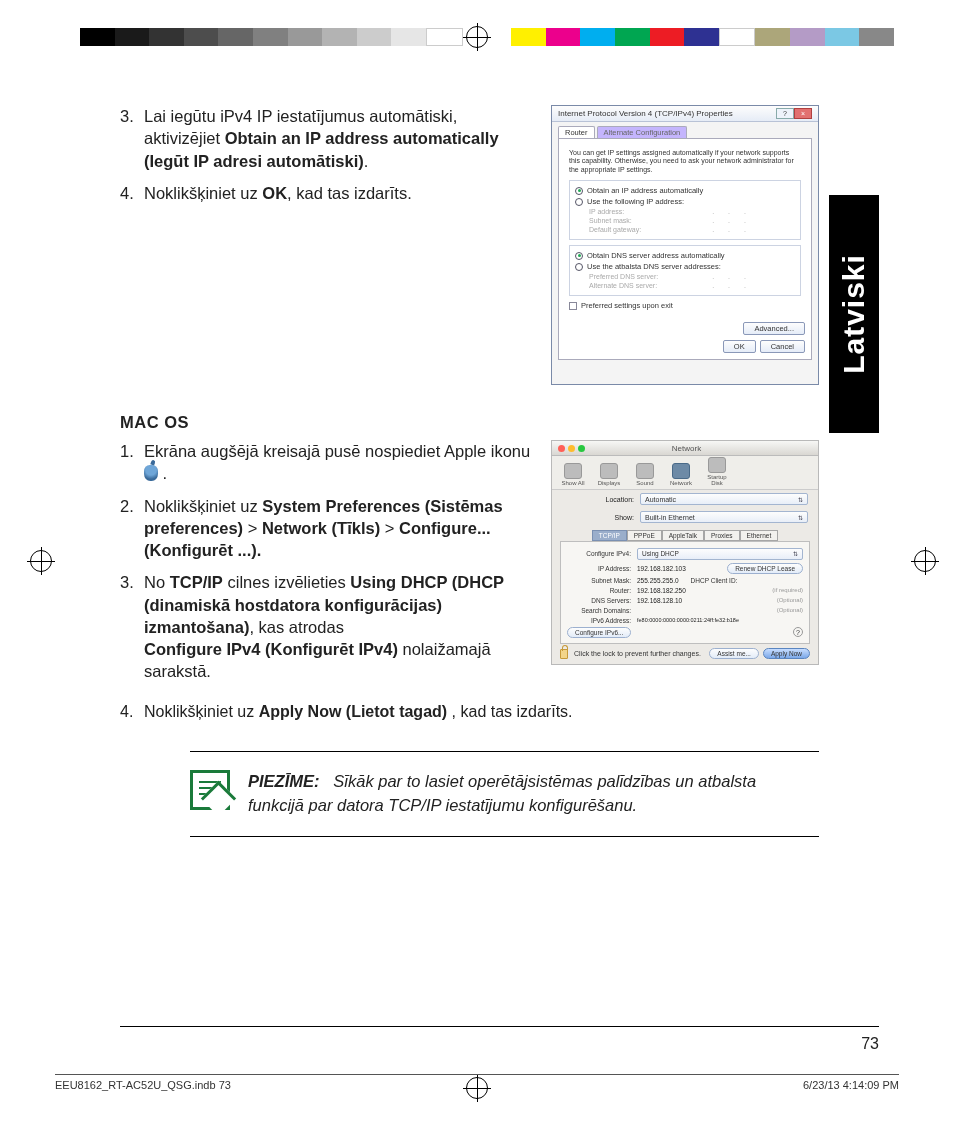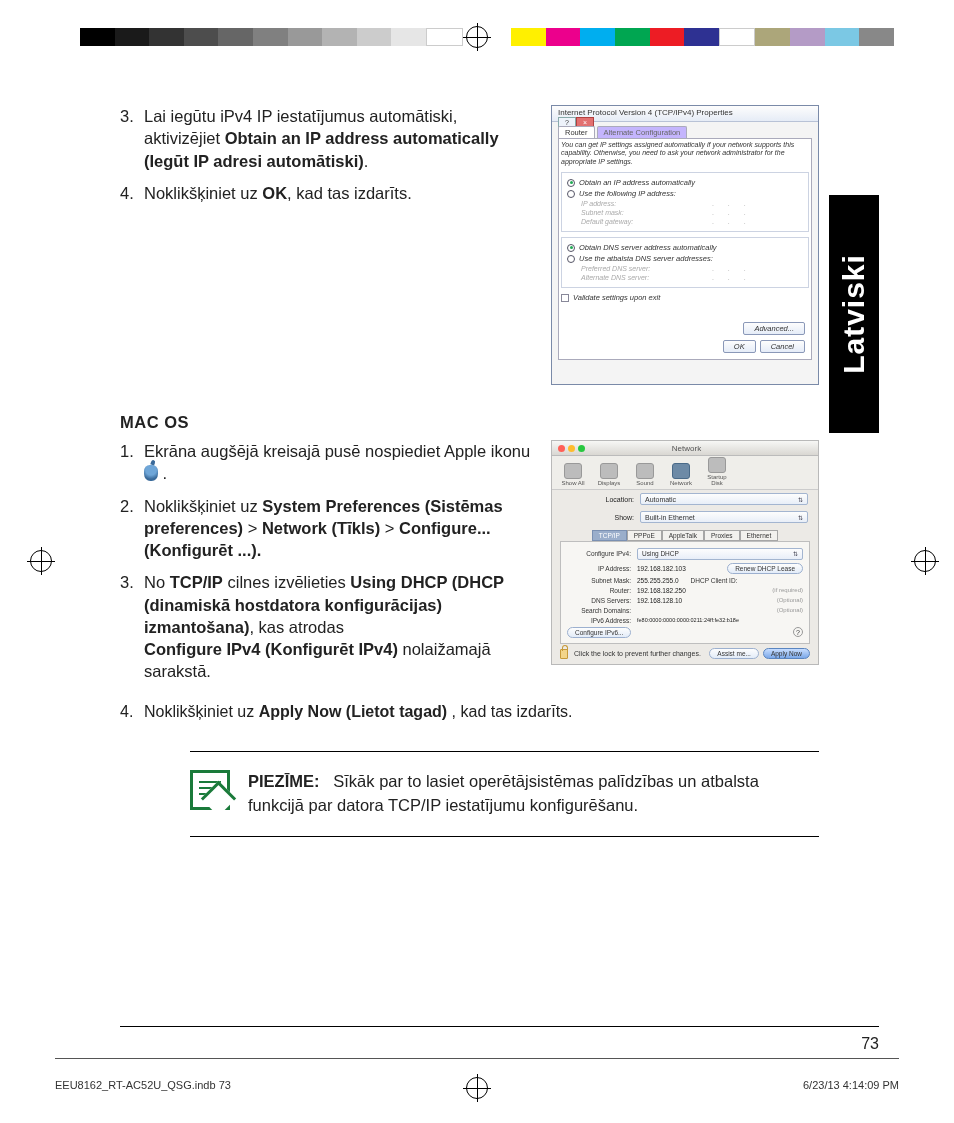--- a/index.html
+++ b/index.html
@@ -86,54 +86,53 @@
   .note-icon::before{
     content:""; position:absolute; left:6px; top:8px; right:6px; height:2px; background:#1a7a3a;
     box-shadow: 0 6px 0 #1a7a3a, 0 12px 0 #1a7a3a;
   }
   .note-icon::after{
     content:""; position:absolute; right:-4px; bottom:-4px; width:22px; height:22px;
     border-left:3px solid #1a7a3a; border-top:3px solid #1a7a3a;
     transform: rotate(45deg);
     background:#fff;
   }
-  .note-text { font-size:16.5px; line-height:1.45; }
+  .note-text { font-size:16.5px; line-height:1.45;font-style:italic; }
   
   .pg-footer {
     position:absolute; bottom:0; left:0; right:0;
     border-top:1px solid #000; padding-top:8px;
     text-align:right; font-size:16px;
   }
   
   .print-footer {
     position:absolute; left:55px; right:55px; bottom:32px;
     border-top:0.5px solid #555;
     font-size:11px; color:#333;
-    display:flex; justify-content:space-between; padding-top:20px;
+    display:flex; justify-content:space-between; padding-top:4px;
   }
   
   .win-dlg {
     width:268px; height:280px; border:1px solid #7a8aa8; background:#f4f4f4;
     font-size:8px; color:#333; position:relative; flex-shrink:0;
   }
   .win-title {
     height:16px;
     background:linear-gradient(#fdfdfd,#e6ecf6);
     border-bottom:1px solid #b8c2d6;
-    padding:2px 6px; font-size:8px; display:flex; align-items:flex-start;
+    padding:2px 6px; font-size:8px; display:flex; align-items:center;
     justify-content:space-between;
-    flex-direction:column;
   }
   .win-ctl { display:flex; gap:0;}
   .win-ctl div{ width:18px; height:11px; border:1px solid #8aa; background:#eef3fb; font-size:7px; text-align:center; line-height:9px;}
   .win-ctl .x{ background:#e27070; color:#fff; border-color:#b04040;}
   .win-tabs { display:flex; gap:2px; padding:4px 6px 0; }
   .win-tab { border:1px solid #aab; border-bottom:none; background:#fff; padding:1px 6px; font-size:7.5px; border-radius:2px 2px 0 0;}
   .win-tab.inactive{ background:#c4b5fd; color:#666;}
-  .win-body { margin:0 6px 6px; border:1px solid #aab; background:#fff; padding:2px; height:222px; position:relative;font-style:italic;}
+  .win-body { margin:0 6px 6px; border:1px solid #aab; background:#fff; padding:10px; height:222px; position:relative;}
   .win-desc { font-size:7px; line-height:1.2; color:#333; margin-bottom:6px;}
   .grp { border:1px solid #ccd3e2; padding:4px 5px 5px; margin-bottom:5px;}
   .radio-row{ display:flex; align-items:center; gap:4px; font-size:7.5px; padding:1px 0;}
   .radio{ width:8px; height:8px; border:1px solid #556; border-radius:50%; display:inline-block; position:relative;}
   .radio.on::after{ content:""; position:absolute; inset:1.5px; background:#2a5; border-radius:50%; }
   .fld-row{ display:flex; align-items:center; font-size:7px; color:#aaa; padding:1px 0 1px 14px;}
   .fld-row .lbl{ width:80px;}
   .fld-row .dots{ flex:1; text-align:center; letter-spacing:6px;}
   .chk-row{ display:flex; align-items:center; gap:4px; font-size:7.5px; margin-top:4px;}
   .chk{ width:8px; height:8px; border:1px solid #889; display:inline-block;}
@@ -287,21 +286,21 @@
                 <span class="lbl">Preferred DNS server:</span>
                 <span class="dots">. . .</span>
               </div>
             <div class="fld-row">
                 <span class="lbl">Alternate DNS server:</span>
                 <span class="dots">. . .</span>
               </div>
           </div>
           <div class="chk-row">
               <span class="chk"></span>
-              <span>Validate settings upon exit</span>
+              <span>Preferred settings upon exit</span>
             </div>
           <div class="win-btn adv">Advanced...</div>
           <div class="win-btns">
             <div class="win-btn">OK</div>
             <div class="win-btn">Cancel</div>
           </div>
         </div>
       </div>
     </div>
 

